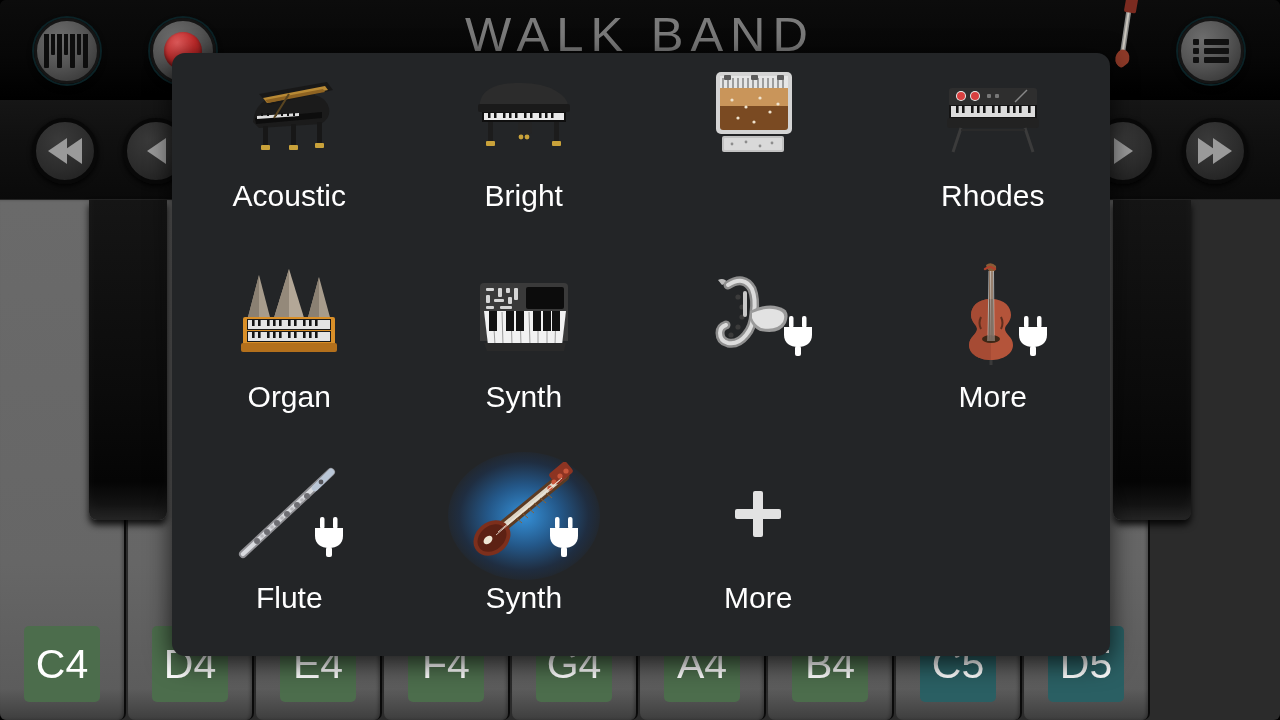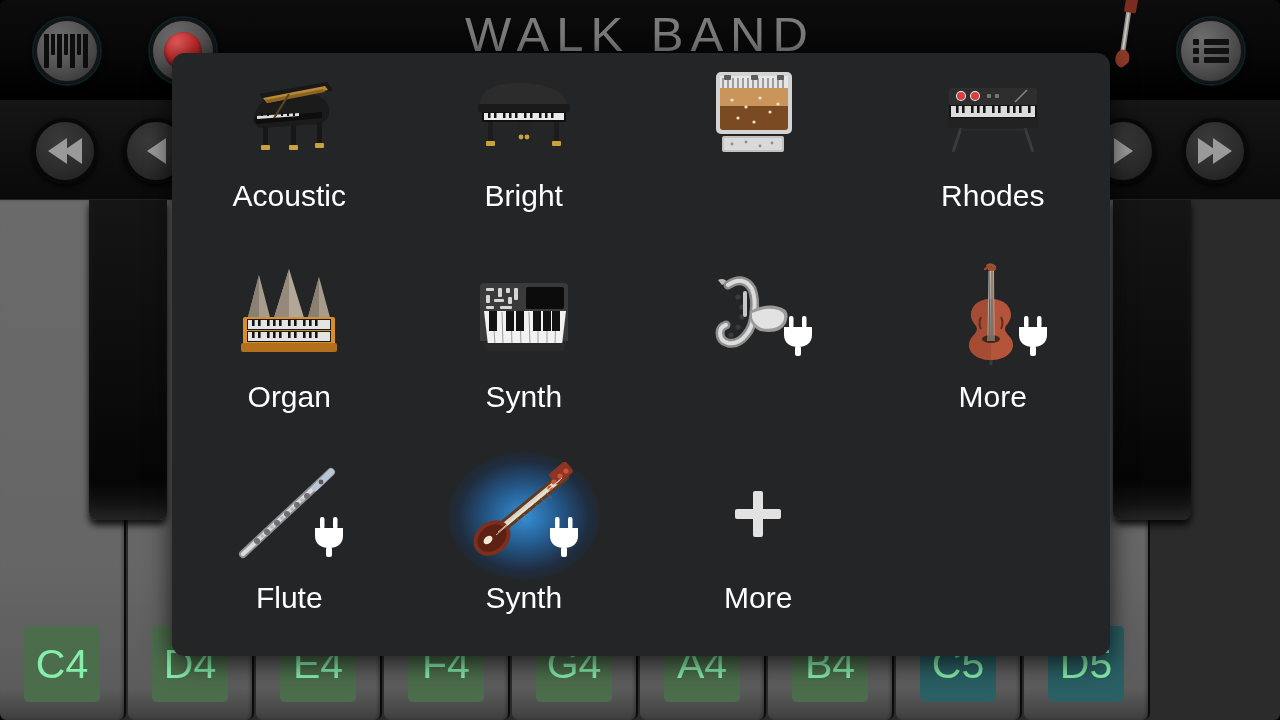--- a/index.html
+++ b/index.html
@@ -111,21 +111,21 @@
     border-right: 2px solid #0a0a0a;
     border-radius: 0 0 7px 7px;
     box-shadow: inset -2px 0 3px rgba(0,0,0,.25);
   }
   .wkey .badge {
     position: absolute; left: 50%; transform: translateX(-50%);
     bottom: 18px;
     width: 76px; height: 76px;
     border-radius: 5px;
     display: flex; align-items: center; justify-content: center;
-    font-size: 41px; color: #86efac;
+    font-size: 41px; color: #ffffff;
     font-family: "Liberation Sans", sans-serif;
   }
   .bkey {
     position: absolute; top: 0;
     width: 78px; height: 320px;
     background: linear-gradient(180deg,#151515 0%, #0b0b0b 60%, #050505 88%, #1c1c1c 100%);
     border-radius: 0 0 8px 8px;
     box-shadow: 0 5px 7px rgba(0,0,0,.85), inset 0 -10px 12px rgba(255,255,255,.04);
     z-index: 3;
   }

